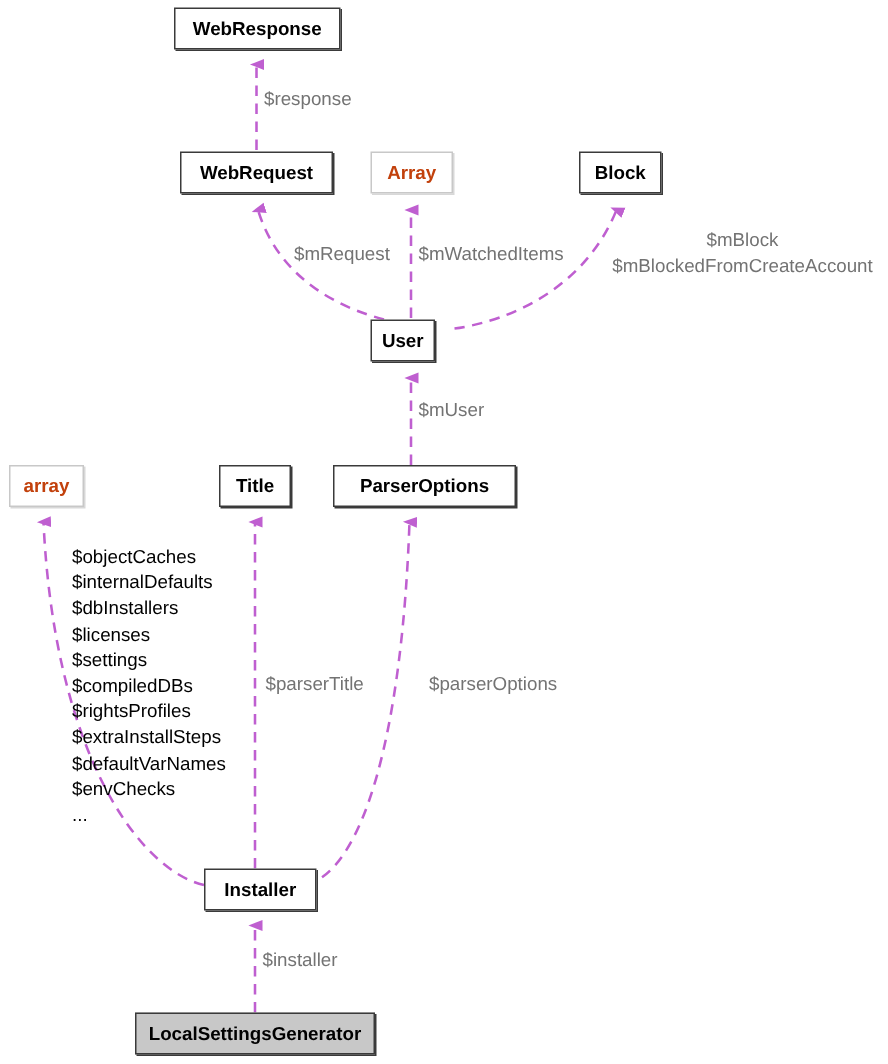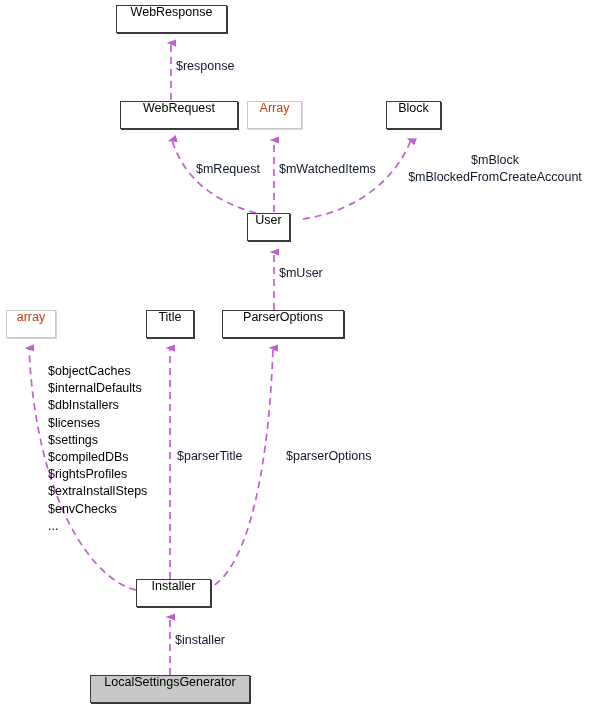--- a/index.html
+++ b/index.html
@@ -20,47 +20,49 @@
     left: 0;
     top: 0;
     width: 592px;
     height: 709px;
     pointer-events: none;
   }
   .uml-node {
     position: absolute;
     box-sizing: border-box;
     display: flex;
+    align-items: center;
     justify-content: center;
     background: #ffffff;
     border: 1px solid #404040;
     font-size: 12.5px;
     color: #000000;
     line-height: 1;
     white-space: nowrap;
     z-index: 3;
+    font-weight: bold;
   }
   .uml-node.node-solid {
     border: 1px solid #3a3a3a;
     box-shadow: 1px 1px 0 0 #3a3a3a;
   }
   .uml-node.node-faded {
     border: 1px solid #c8c8c8;
     box-shadow: 1px 1px 0 0 #d8d8d8;
     color: #c2410c;
   }
   .uml-node.node-current {
     background: #c8c8c8;
     border: 1px solid #3a3a3a;
     box-shadow: 1px 1px 0 0 #3a3a3a;
   }
   .edge-label {
     position: absolute;
     font-size: 12.5px;
-    color: #0f172a;
+    color: #737373;
     line-height: 1;
     white-space: nowrap;
     z-index: 2;
   }
   .edge-label.align-center {
     text-align: center;
   }
   .field-stack {
     position: absolute;
     font-size: 12.5px;
@@ -102,21 +104,21 @@
       <path d="M204,590 C242,580 268,490 273,348" marker-end="url(#arrowOpen)"></path>
 
       <path d="M170,675 L170,617" marker-end="url(#arrowOpen)"></path>
     </g>
   </svg>
 
   <div class="uml-node node-solid" style="left:116px; top:5px; width:111px; height:28px;">
     <span>WebResponse</span>
   </div>
 
-  <div class="uml-node node-solid" style="left:120px; top:101px; width:118px; height:28px;">
+  <div class="uml-node node-solid" style="left:120px; top:101px; width:102px; height:28px;">
     <span>WebRequest</span>
   </div>
 
   <div class="uml-node node-faded" style="left:247px; top:101px; width:55px; height:28px;">
     <span>Array</span>
   </div>
 
   <div class="uml-node node-solid" style="left:386px; top:101px; width:55px; height:28px;">
     <span>Block</span>
   </div>
@@ -165,17 +167,18 @@
 
   <div class="field-stack" style="left:48px; top:363px; width:130px;">
     <div>$objectCaches</div>
     <div>$internalDefaults</div>
     <div>$dbInstallers</div>
     <div>$licenses</div>
     <div>$settings</div>
     <div>$compiledDBs</div>
     <div>$rightsProfiles</div>
     <div>$extraInstallSteps</div>
+    <div>$defaultVarNames</div>
     <div>$envChecks</div>
     <div>...</div>
   </div>
 
 </div>
 
 </body></html>

